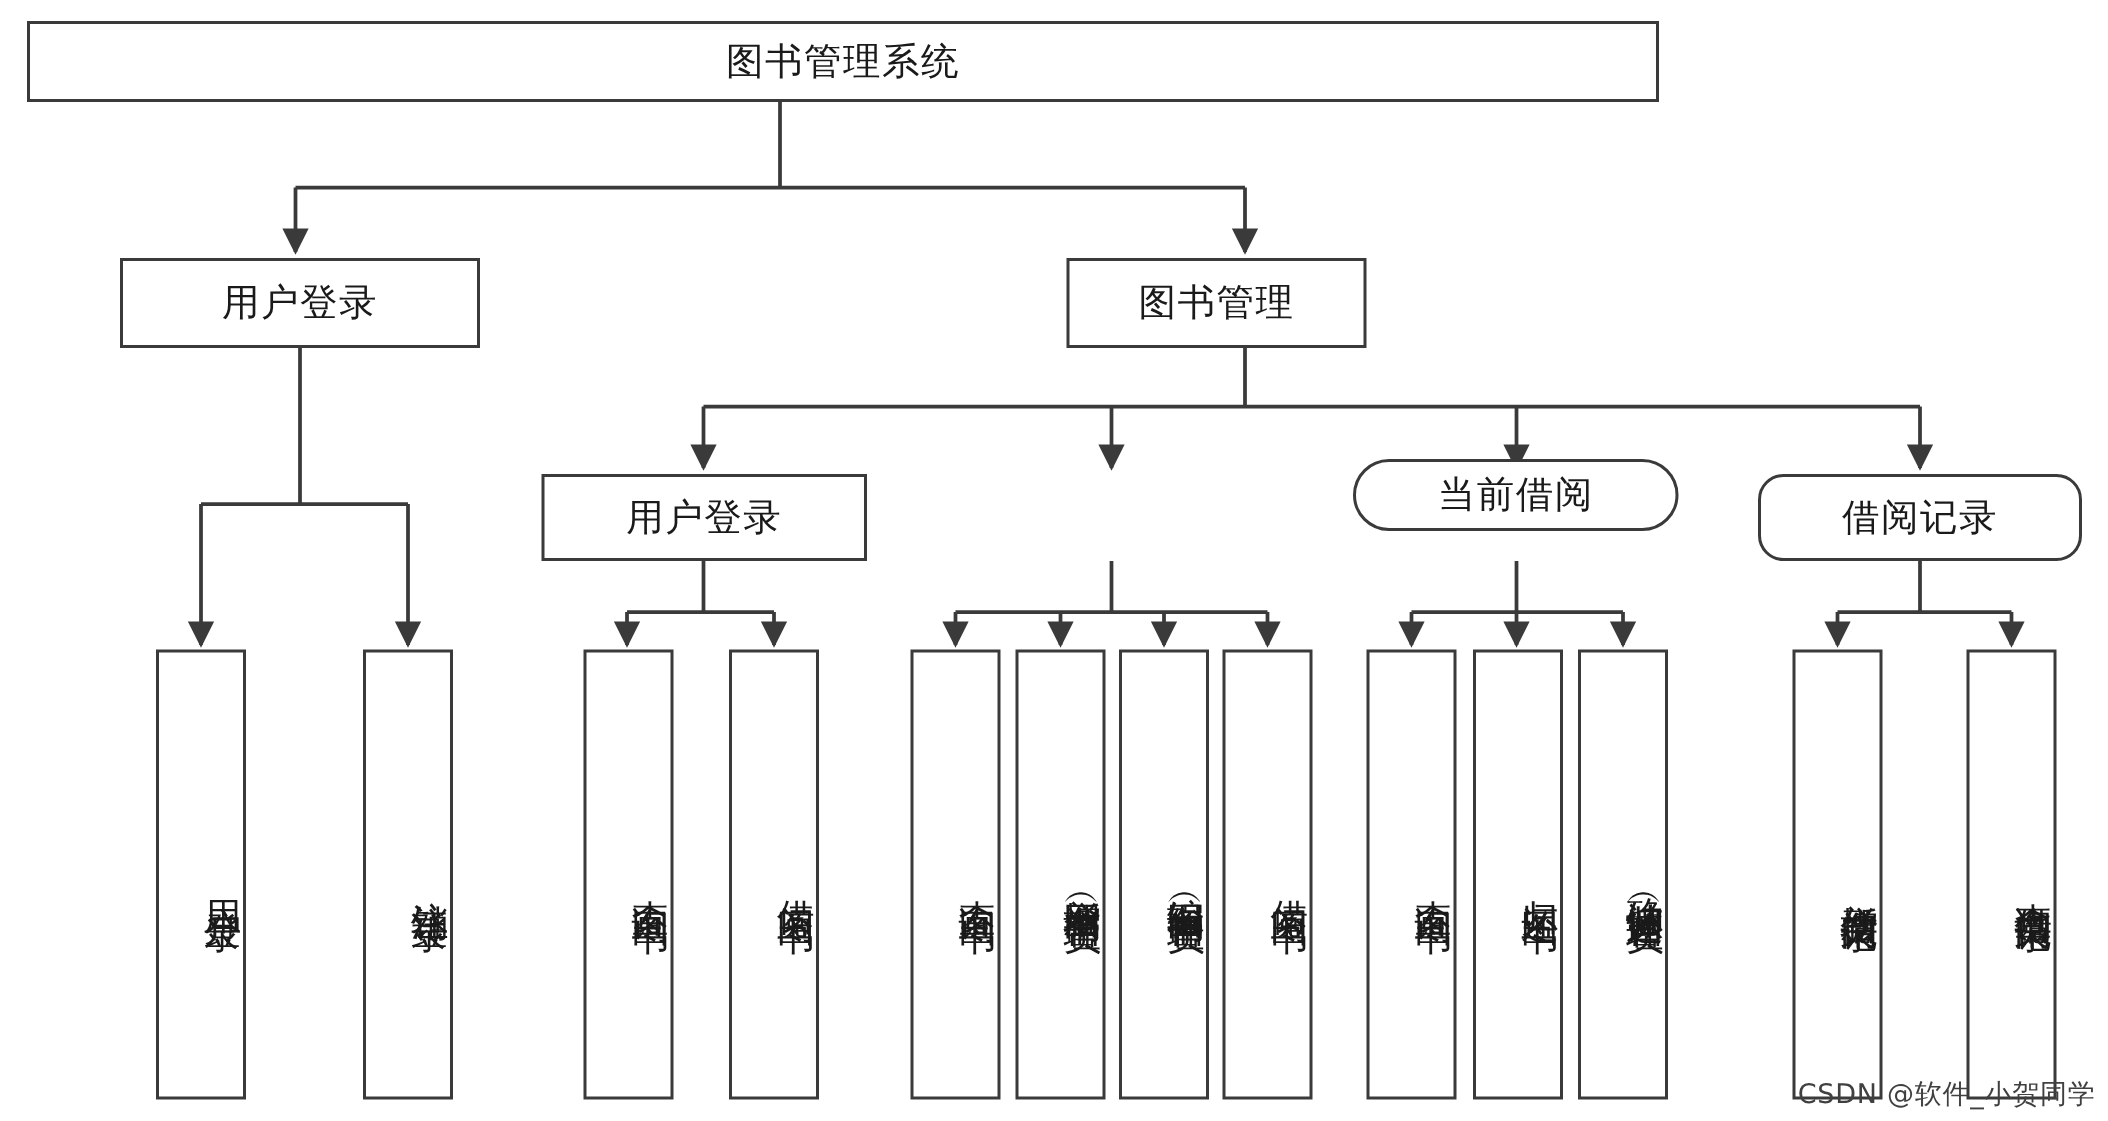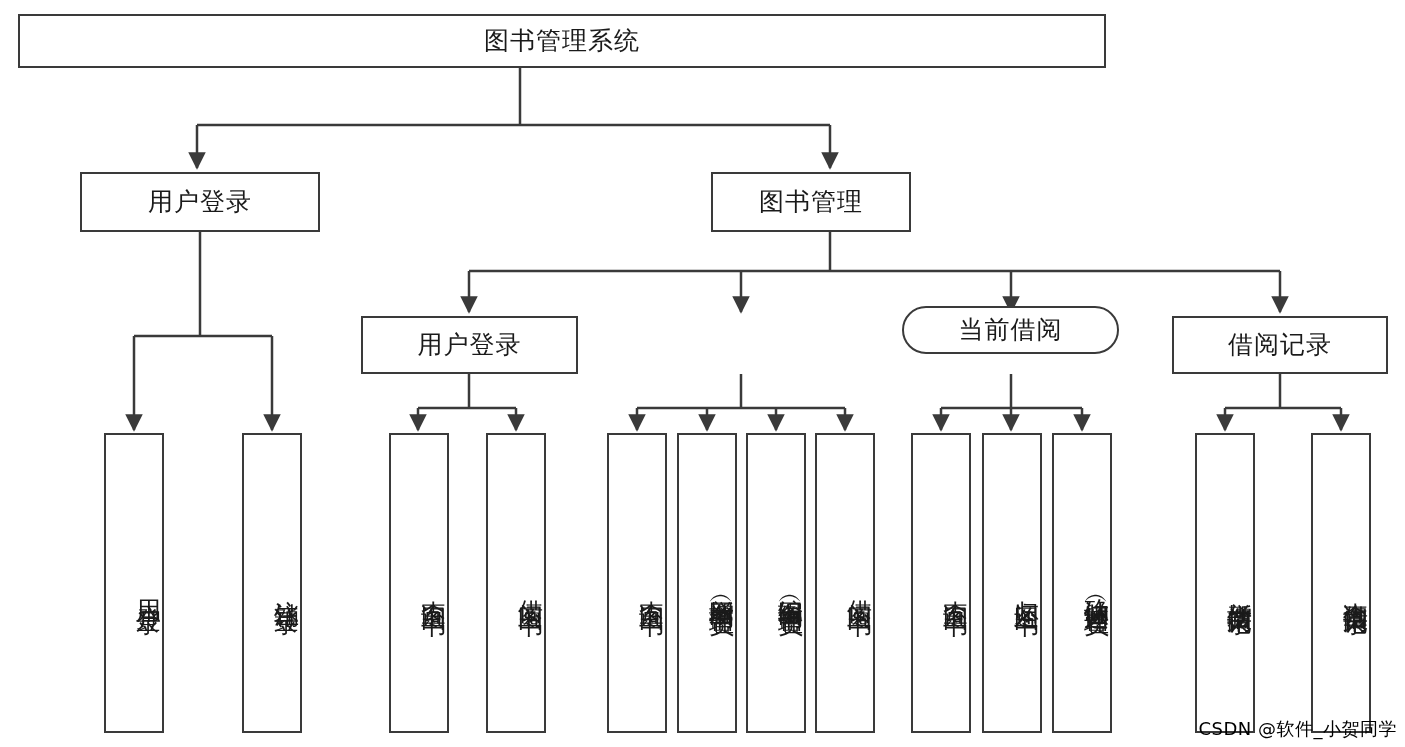--- a/index.html
+++ b/index.html
@@ -54,21 +54,21 @@
   .node .label {
     display: block;
     line-height: 1.1;
     white-space: nowrap;
   }
   #watermark {
     position: absolute;
     right: 8px;
     bottom: 6px;
     font-size: 18px;
-    color: #000000;
+    color: #404040;
     letter-spacing: 0.5px;
     white-space: nowrap;
   }
 </style>
 </head>
 <body>
 
 <div id="canvas">
 
   <svg class="wires" viewBox="0 0 1405 747">
@@ -132,21 +132,21 @@
   <div class="node horizontal" style="left:711px; top:172px; width:200px; height:60px;">
     <span class="label">图书管理</span>
   </div>
 
   <div class="node horizontal" style="left:361px; top:316px; width:217px; height:58px;">
     <span class="label">用户登录</span>
   </div>
   <div class="node horizontal" style="left:902px; top:306px; width:217px; height:48px;border-radius:28px;">
     <span class="label">当前借阅</span>
   </div>
-  <div class="node horizontal" style="left:1172px; top:316px; width:216px; height:58px;">
+  <div class="node horizontal" style="left:1172px; top:316px; width:216px; height:58px;border-radius:17px;">
     <span class="label">借阅记录</span>
   </div>
 
   <div class="node vertical" style="left:104px; top:433px; width:60px; height:300px;">
     <span class="label">用户登录</span>
   </div>
   <div class="node vertical" style="left:242px; top:433px; width:60px; height:300px;">
     <span class="label">注销登录</span>
   </div>
 

